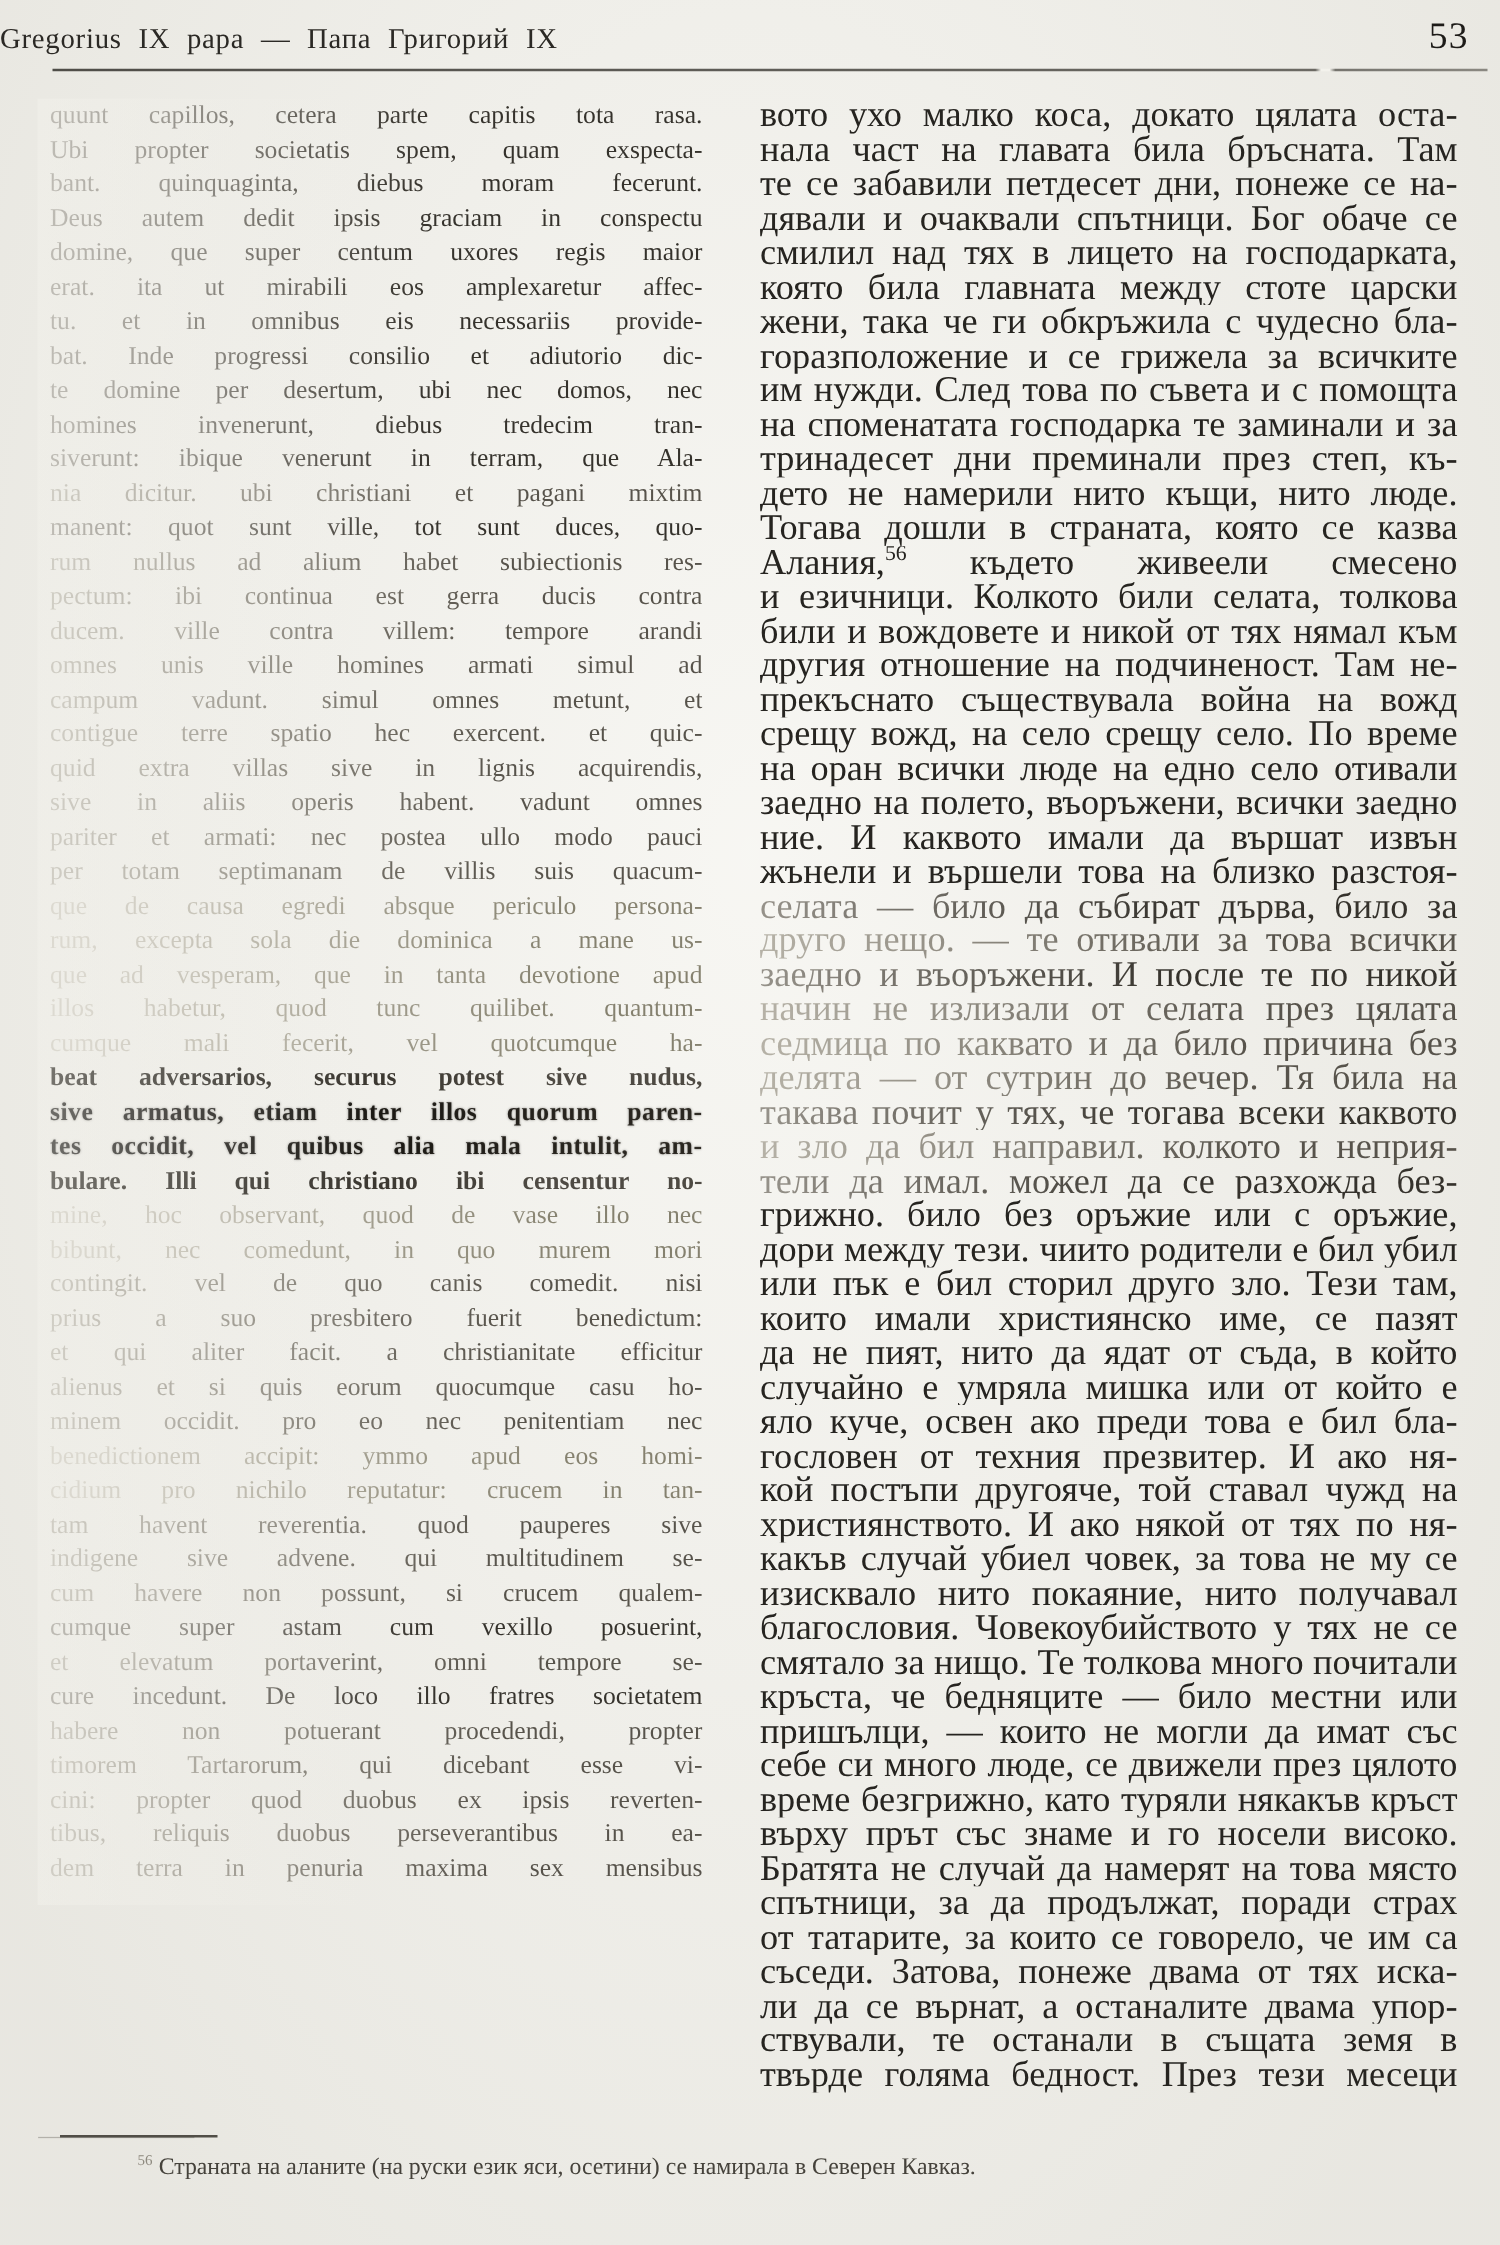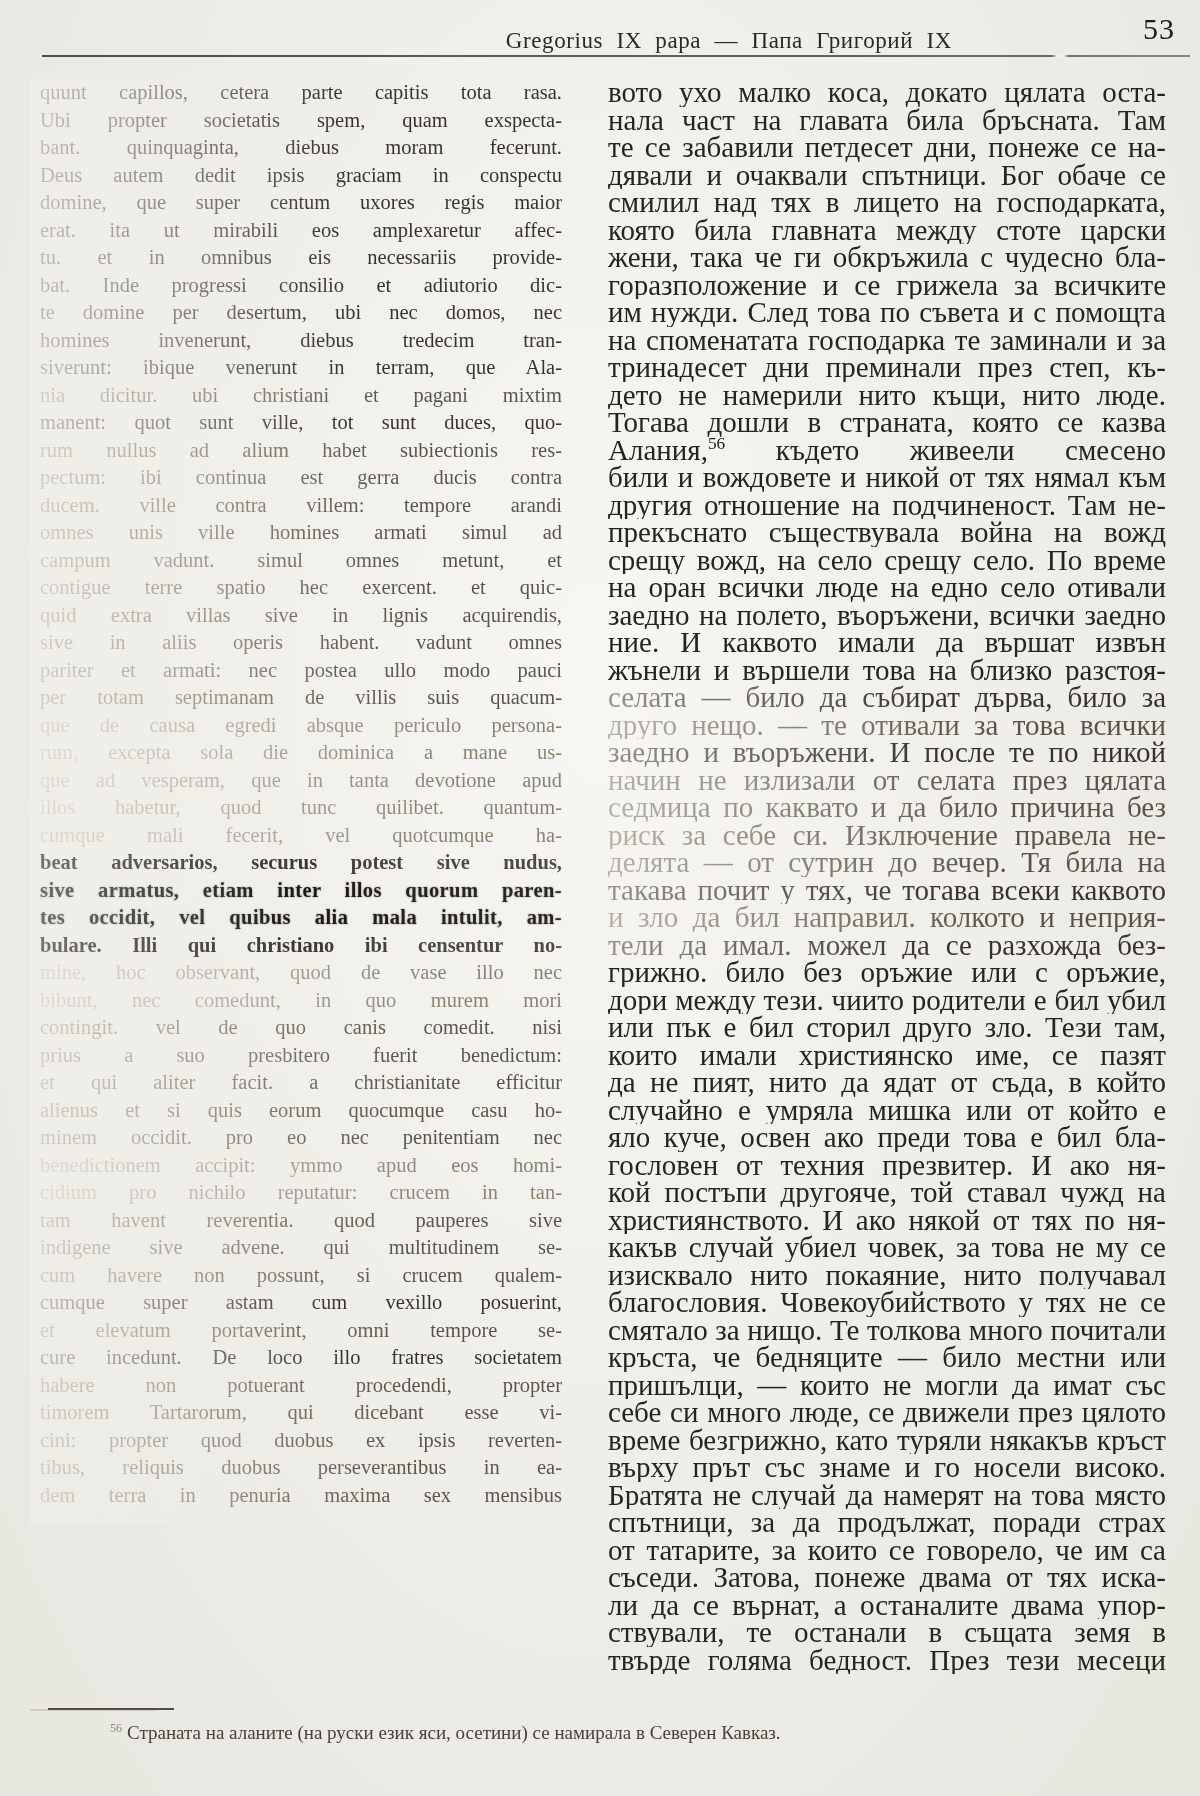--- a/index.html
+++ b/index.html
@@ -8,22 +8,22 @@
     position:relative;overflow:hidden;
     font-family:"Liberation Serif","DejaVu Serif",serif;
     background:
       radial-gradient(ellipse at 50% 38%, rgba(255,255,255,0.35), rgba(60,55,45,0.06) 88%),
       #f3f2ec;
   }
   .page{position:absolute;inset:0;}
 
   
   .running-head{
-    position:absolute;top:28px;left:0;width:952px;
-    text-align:right;font-size:23px;color:#2b2925;
+    position:absolute;top:18px;left:0;width:952px;
+    text-align:left;font-size:23px;color:#2b2925;
     letter-spacing:0.6px;word-spacing:7px;
   }
   .page-number{
     position:absolute;top:12px;right:25px;
     font-size:30px;color:#1d1b18;letter-spacing:1px;
   }
   .head-rule{
     position:absolute;top:55px;left:42px;width:1148px;height:2px;
     background:linear-gradient(90deg,#4f4d48 0%,#6b6963 88%,#f3f2ec 88.4%,#f3f2ec 89%,#76746e 89.4%,#8a8881 100%);
   }
@@ -145,34 +145,34 @@
       <div class="line">смилил над тях в лицето на господарката,</div>
       <div class="line">която била главната между стоте царски</div>
       <div class="line">жени, така че ги обкръжила с чудесно бла-</div>
       <div class="line">горазположение и се грижела за всичките</div>
       <div class="line">им нужди. След това по съвета и с помощта</div>
       <div class="line">на споменатата господарка те заминали и за</div>
       <div class="line">тринадесет дни преминали през степ, къ-</div>
       <div class="line">дето не намерили нито къщи, нито люде.</div>
       <div class="line">Тогава дошли в страната, която се казва</div>
       <div class="line">Алания,<sup class="fnref">56</sup> където живеели смесено християни</div>
+      <div class="line">и езичници. Колкото били селата, толкова</div>
       <div class="line">били и вождовете и никой от тях нямал към</div>
       <div class="line">другия отношение на подчиненост. Там не-</div>
       <div class="line">прекъснато съществувала война на вожд</div>
       <div class="line">срещу вожд, на село срещу село. По време</div>
       <div class="line">на оран всички люде на едно село отивали</div>
       <div class="line">заедно на полето, въоръжени, всички заедно</div>
       <div class="line">ние. И каквото имали да вършат извън</div>
       <div class="line">жънели и вършели това на близко разстоя-</div>
       <div class="line f1">селата — било да събират дърва, било за</div>
       <div class="line f2">друго нещо. — те отивали за това всички</div>
       <div class="line f1">заедно и въоръжени. И после те по никой</div>
       <div class="line f2">начин не излизали от селата през цялата</div>
       <div class="line f2">седмица по каквато и да било причина без</div>
-      <div class="line f2">риск за себе си. Изключение правела не-</div>
       <div class="line f2">делята — от сутрин до вечер. Тя била на</div>
       <div class="line f1">такава почит у тях, че тогава всеки каквото</div>
       <div class="line f2">и зло да бил направил. колкото и неприя-</div>
       <div class="line f1">тели да имал. можел да се разхожда без-</div>
       <div class="line">грижно. било без оръжие или с оръжие,</div>
       <div class="line">дори между тези. чиито родители е бил убил</div>
       <div class="line">или пък е бил сторил друго зло. Тези там,</div>
       <div class="line">които имали християнско име, се пазят</div>
       <div class="line">да не пият, нито да ядат от съда, в който</div>
       <div class="line">случайно е умряла мишка или от който е</div>

